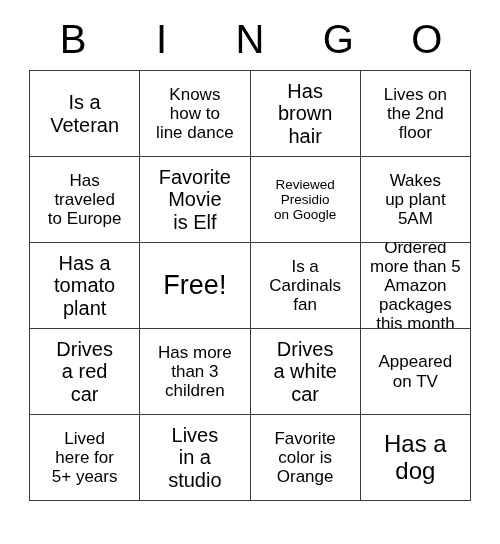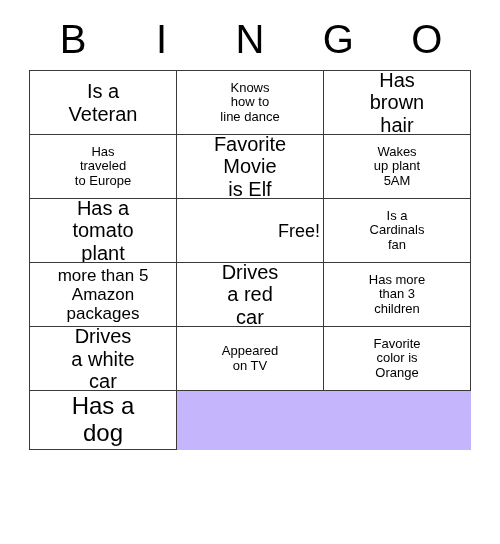--- a/index.html
+++ b/index.html
@@ -44,28 +44,28 @@
     color: #000000;
     user-select: none;
   }
 
   
   #grid {
     position: absolute;
     left: 29px;
     top: 70px;
     width: 442px;
-    height: 380px;
+    height: 431px;
     display: grid;
-    grid-template-columns: repeat(3, 1fr);
+    grid-template-columns: repeat(4, 1fr);
     grid-template-rows: repeat(5, 1fr);
     border-top: 1px solid #3a3a3a;
     border-left: 1px solid #3a3a3a;
     box-sizing: border-box;
-    background: #c4b5fd;
+    background: #8b5cf6;
   }
 
   .cell {
     border-right: 1px solid #3a3a3a;
     border-bottom: 1px solid #3a3a3a;
     box-sizing: border-box;
     display: flex;
     align-items: center;
     justify-content: center;
     text-align: center;
@@ -76,24 +76,24 @@
 
   .cell-text {
     display: block;
     width: 100%;
     line-height: 1.12;
     white-space: pre-line;
     word-wrap: break-word;
   }
 
   
-  .size-xxl .cell-text { font-size: 18px; text-align: right; }
+  .size-xxl .cell-text { font-size: 27px; }
   .size-xl  .cell-text { font-size: 24px; }
   .size-l   .cell-text { font-size: 20px; }
-  .size-m   .cell-text { font-size: 13px; }
+  .size-m   .cell-text { font-size: 17px; }
   .size-s   .cell-text { font-size: 13.5px; }
   .size-xs  .cell-text { font-size: 17px; }
 
   .cell.free .cell-text { font-weight: 400; }
 </style>
 </head>
 <body>
 
 <div id="card">
 
@@ -114,28 +114,38 @@
         <span class="cell-text">Knows
 how to
 line dance</span>
       </div>
       <div class="cell size-l">
         <span class="cell-text">Has
 brown
 hair</span>
       </div>
       <div class="cell size-m">
+        <span class="cell-text">Lives on
+the 2nd
+floor</span>
+      </div>
+      <div class="cell size-m">
         <span class="cell-text">Has
 traveled
 to Europe</span>
       </div>
       <div class="cell size-l">
         <span class="cell-text">Favorite
 Movie
 is Elf</span>
+      </div>
+      <div class="cell size-s">
+        <span class="cell-text">Reviewed
+Presidio
+on Google</span>
       </div>
       <div class="cell size-m">
         <span class="cell-text">Wakes
 up plant
 5AM</span>
       </div>
       <div class="cell size-l">
         <span class="cell-text">Has a
 tomato
 plant</span>
@@ -168,20 +178,30 @@
       <div class="cell size-l">
         <span class="cell-text">Drives
 a white
 car</span>
       </div>
       <div class="cell size-m">
         <span class="cell-text">Appeared
 on TV</span>
       </div>
       <div class="cell size-m">
+        <span class="cell-text">Lived
+here for
+5+ years</span>
+      </div>
+      <div class="cell size-l">
+        <span class="cell-text">Lives
+in a
+studio</span>
+      </div>
+      <div class="cell size-m">
         <span class="cell-text">Favorite
 color is
 Orange</span>
       </div>
       <div class="cell size-xl">
         <span class="cell-text">Has a
 dog</span>
       </div>
     </div>
 

